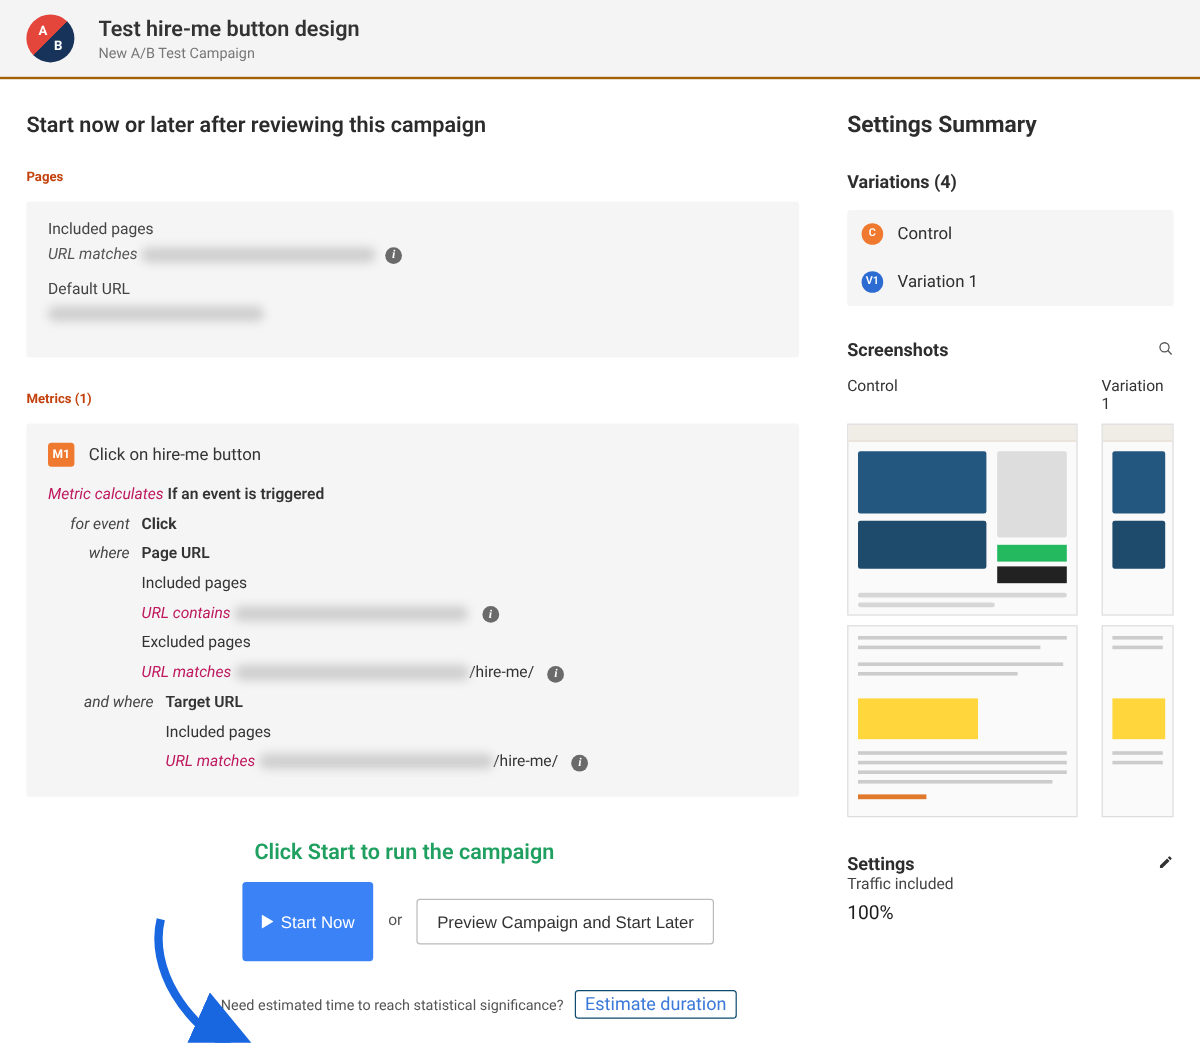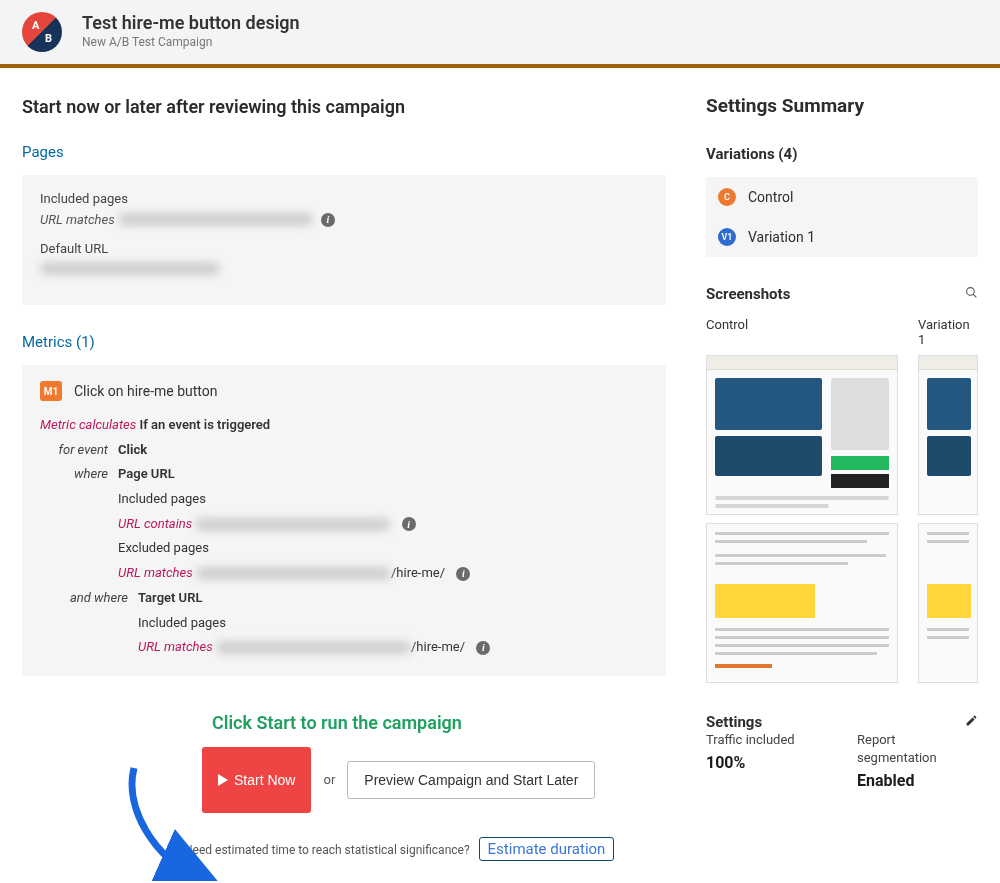--- a/index.html
+++ b/index.html
@@ -5,43 +5,43 @@
 * { box-sizing: border-box; margin: 0; padding: 0; }
 body {
   font-family: -apple-system, BlinkMacSystemFont, "Segoe UI", Roboto, Helvetica, Arial, sans-serif;
   font-size: 14px;
   color: #2d2d2d;
   background: #fff;
   width: 1000px;
 }
 .header {
   display: flex;
-  align-items: flex-start;
+  align-items: center;
   padding: 12px 22px;
   background: #f4f4f5;
-  border-bottom: 4px solid #a16207;
+  border-bottom: 2px solid #a16207;
 }
 .logo {
   width: 40px; height: 40px; border-radius: 50%;
   background: linear-gradient(135deg,#e4463b 0%,#e4463b 50%,#18335a 50%,#18335a 100%);
   color:#fff;font-weight:700;display:flex;align-items:center;justify-content:center;
   font-size:14px;position:relative;flex-shrink:0;
 }
 .logo::before{content:"A";position:absolute;top:7px;left:10px;font-size:11px}
 .logo::after{content:"B";position:absolute;bottom:7px;right:10px;font-size:11px}
 .header-text{margin-left:20px}
 .header-title{font-size:18px;font-weight:600;color:#333}
 .header-sub{font-size:12px;color:#777;margin-top:2px}
 
 .page{display:flex;padding:20px 22px}
 .left-col{flex:1;padding-right:40px}
 .right-col{width:272px}
 
 h1.section-lead{font-size:18px;font-weight:600;color:#2b2b2b;margin:8px 0 26px}
-h3.group-title{font-size:15px;font-weight:400;color:#0369a1;margin-bottom:14px}
+h3.group-title{font-size:11px;font-weight:700;color:#c2410c;margin-bottom:14px}
 
 .card{background:#f5f5f6;border-radius:3px;padding:16px 18px;margin-bottom:28px}
 .card-label{font-size:13px;color:#444;margin-bottom:6px}
 .card-row{display:flex;align-items:center;color:#555;font-size:13px;margin-bottom:14px}
 .card-row span.italic{font-style:italic}
 .blur{display:inline-block;width:195px;height:13px;background:#cfcfcf;border-radius:6px;filter:blur(4px);vertical-align:middle}
 .blur.narrow{width:180px}
 .info-icon{width:14px;height:14px;border-radius:50%;background:#6a6a6a;color:#fff;display:inline-flex;align-items:center;justify-content:center;font-size:10px;font-style:italic;font-weight:600;margin-left:8px;font-family:serif}
 
 .metric-badge{display:inline-flex;align-items:center;justify-content:center;width:22px;height:20px;background:#ef7a2f;color:#fff;font-size:10px;font-weight:700;border-radius:3px;margin-right:12px}
@@ -50,21 +50,21 @@
 
 .metric-body{font-size:13px;color:#333;line-height:1.9}
 .metric-body .label{font-style:italic;color:#be185d}
 .metric-row{display:flex}
 .metric-left{width:78px;text-align:right;padding-right:10px;font-style:italic;color:#444}
 .metric-right{flex:1}
 
 .annotation{color:#20a060;font-size:18px;font-weight:600;margin:36px 0 14px 190px}
 
 .action-row{display:flex;align-items:center;margin-left:180px;margin-bottom:24px}
-.btn-primary{background:#ef4444;color:#fff;border:none;padding:25px 16px;font-size:14px;border-radius:3px;display:inline-flex;align-items:center;cursor:pointer}
+.btn-primary{background:#3b82f6;color:#fff;border:none;padding:25px 16px;font-size:14px;border-radius:3px;display:inline-flex;align-items:center;cursor:pointer}
 .btn-primary svg{margin-right:6px}
 .or-sep{margin:0 12px;font-size:13px;color:#555}
 .btn-secondary{background:#fff;border:1px solid #bbb;color:#333;padding:10px 16px;font-size:14px;border-radius:3px;cursor:pointer}
 
 .estimate-row{margin-left:162px;font-size:12px;color:#555}
 .link-btn{display:inline-block;border:1px solid #0c4a6e;color:#3b78d8;padding:2px 8px;font-size:15px;border-radius:3px;margin-left:6px;cursor:pointer}
 
 
 .arrow-svg{position:absolute;left:92px;top:670px;pointer-events:none}
 
@@ -99,21 +99,21 @@
 
 .shot.lower .ybox{position:absolute;top:60px;left:8px;width:100px;height:34px;background:#ffd73d}
 .shot.lower .ptxt{position:absolute;left:8px;right:8px;height:3px;background:#ccc}
 
 
 .settings-head{display:flex;justify-content:space-between;align-items:center;margin:30px 0 0}
 .edit-ico svg{width:13px;height:13px;fill:#333}
 .settings-grid{display:flex;gap:30px}
 .settings-grid>div{flex:1}
 .settings-grid .lbl{font-size:13px;color:#444;line-height:1.4}
-.settings-grid .val{font-size:16px;font-weight:700;margin-top:4px;color:#1c1c1c}
+.settings-grid .val{font-size:16px;font-weight:400;margin-top:4px;color:#1c1c1c}
 </style>
 </head>
 <body>
 
 <div class="header">
   <div class="logo"></div>
   <div class="header-text">
     <div class="header-title">Test hire-me button design</div>
     <div class="header-sub">New A/B Test Campaign</div>
   </div>
@@ -289,19 +289,15 @@
         <svg viewBox="0 0 24 24">
             <path d="M3 17.25V21h3.75l11-11-3.75-3.75-11 11zM20.7 7.04a1 1 0 0 0 0-1.41l-2.34-2.34a1 1 0 0 0-1.41 0l-1.83 1.83 3.75 3.75 1.83-1.83z"></path>
           </svg>
       </span>
     </div>
     <div class="settings-grid">
       <div>
         <div class="lbl">Traffic included</div>
         <div class="val">100%</div>
       </div>
-      <div>
-        <div class="lbl">Report segmentation</div>
-        <div class="val">Enabled</div>
-      </div>
     </div>
   </div>
 </div>
 
 </body></html>

